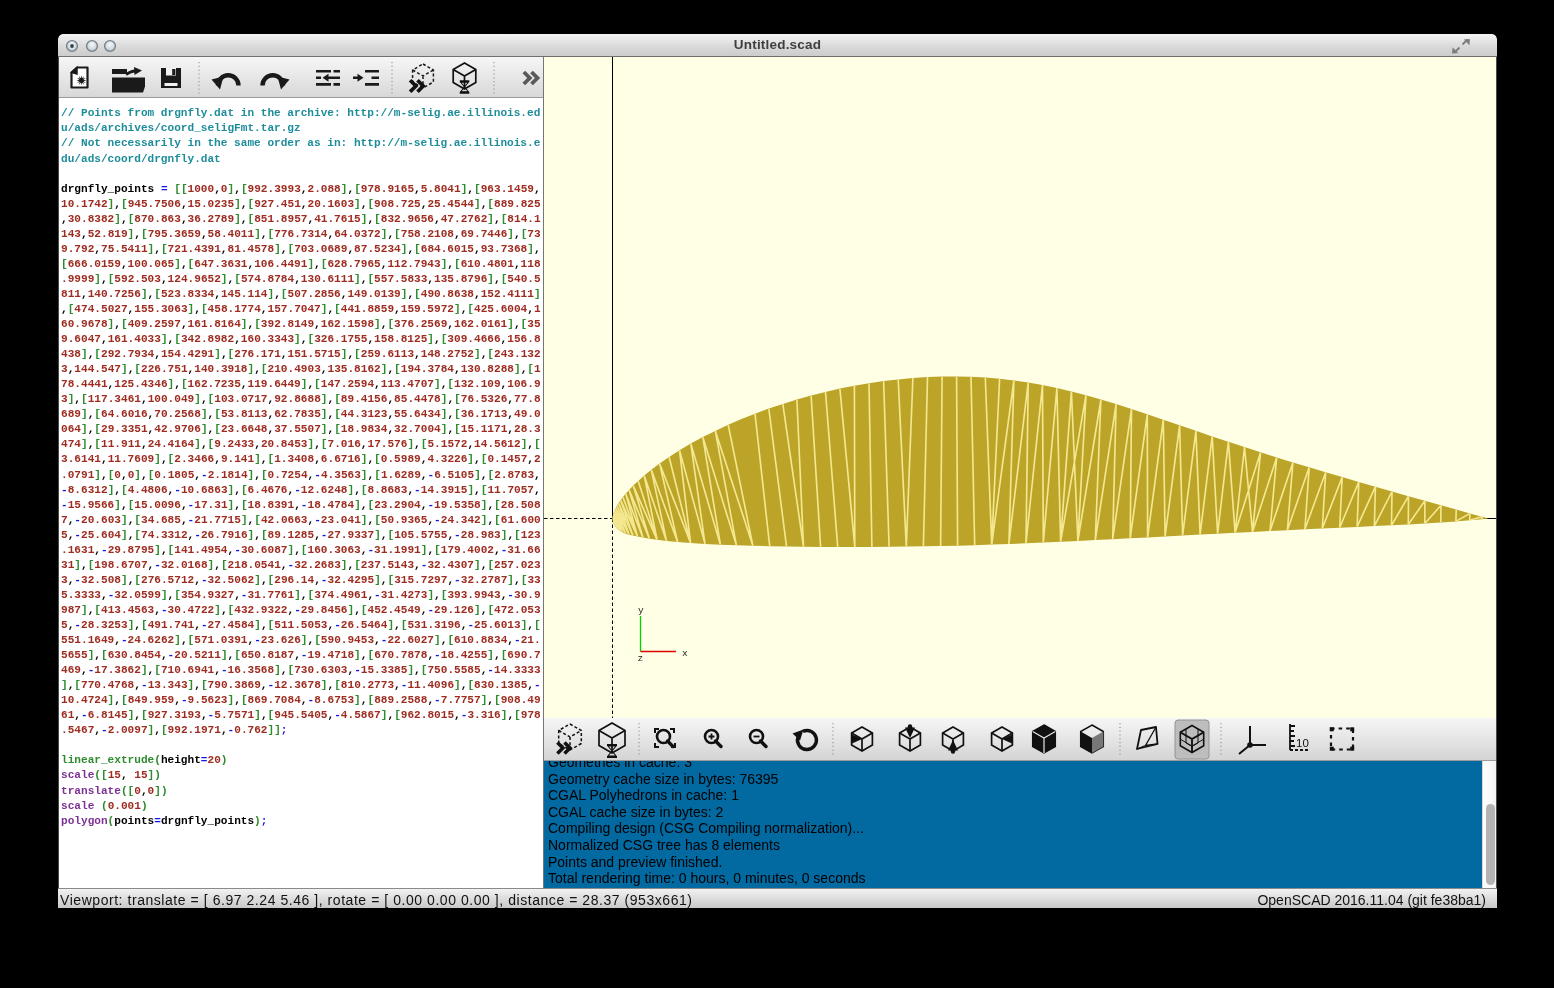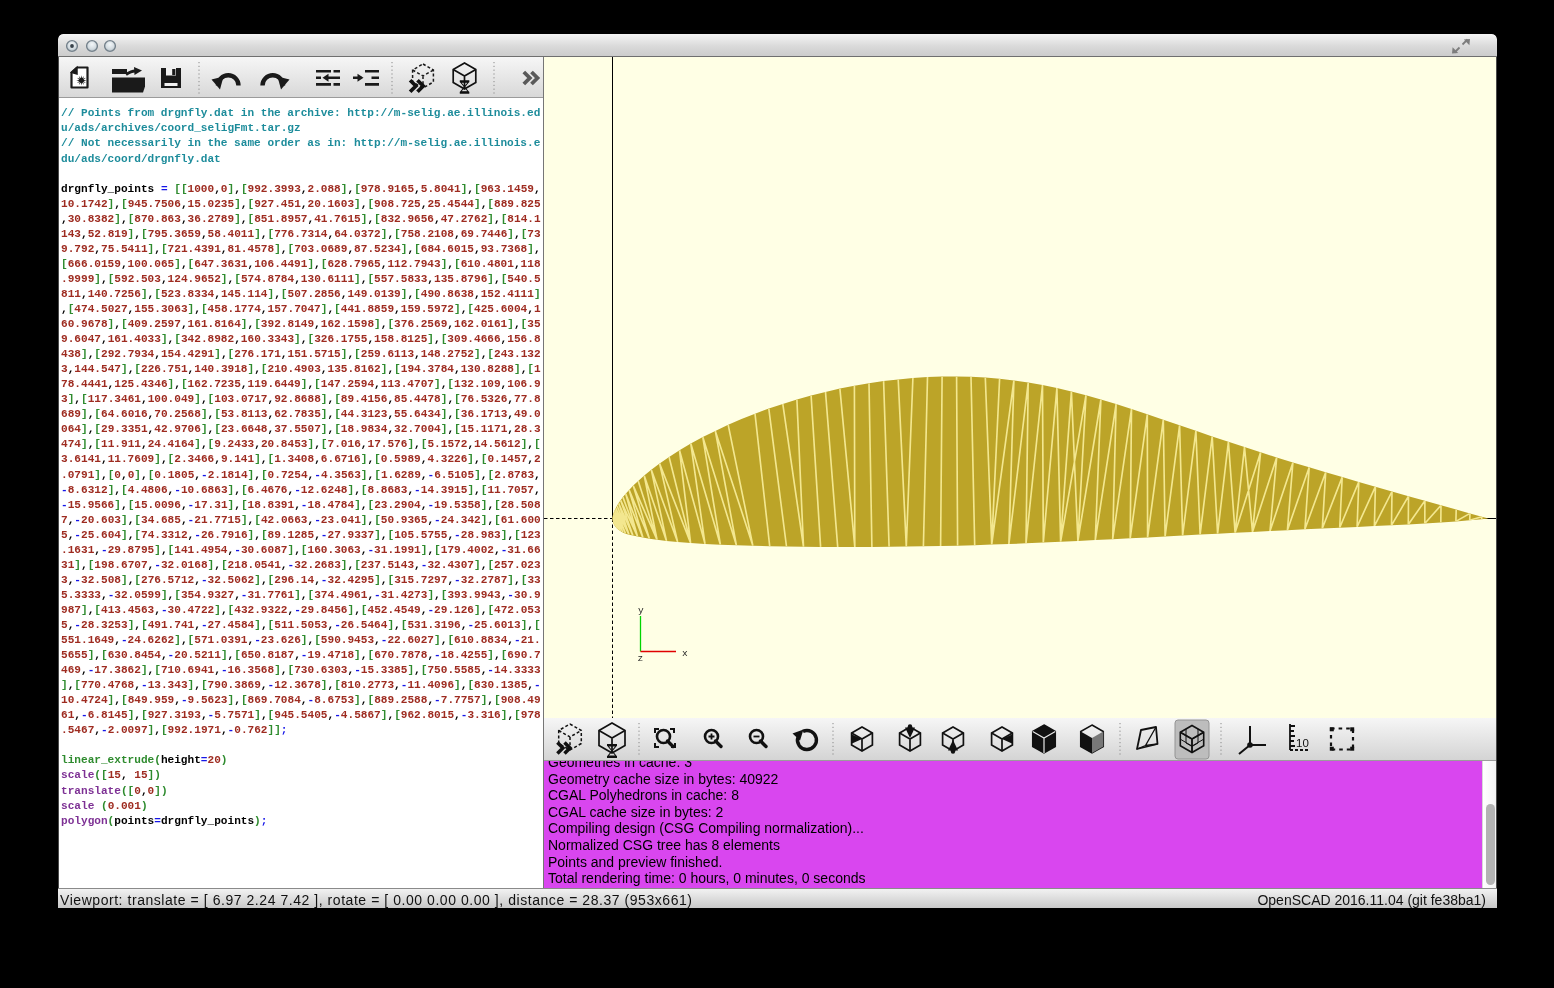--- a/index.html
+++ b/index.html
@@ -4,21 +4,21 @@
 #win{position:absolute;left:58px;top:34px;width:1439px;height:874px;font-family:"Liberation Sans",sans-serif;border-radius:5px 5px 0 0;overflow:hidden}
 #titlebar{position:absolute;left:0;top:0;width:1439px;height:23px;border-radius:5px 5px 0 0;
  background:linear-gradient(#f5f5f5,#dadada 55%,#cccccc);border-bottom:1px solid #6f6f6f;box-sizing:border-box}
 #title{position:absolute;left:0;top:3px;width:100%;text-align:center;font-size:13.5px;font-weight:bold;color:#3f3f3f;letter-spacing:0.2px}
 #lpane{position:absolute;left:0;top:23px;width:486px;height:831px;background:#fff;border-right:1px solid #767676;box-sizing:border-box;overflow:hidden}
 #etoolbar{position:absolute;left:0;top:0;width:485px;height:41px;background:linear-gradient(#f6f6f6,#d8d8d8);border-bottom:1px solid #9b9b9b;box-sizing:border-box}
 #code{position:absolute;left:3px;top:49.4px;width:480px;font-family:"Liberation Mono",monospace;font-size:11.1px;line-height:15.05px;white-space:pre;font-weight:bold}
 #rpane{position:absolute;left:486px;top:23px;width:953px;height:865px}
 #vp{position:absolute;left:0;top:0;width:953px;height:661px;background:#ffffe5}
 #vtoolbar{position:absolute;left:0;top:661px;width:953px;height:43px;background:linear-gradient(#f6f6f6,#d4d4d4);border-bottom:1px solid #9b9b9b;box-sizing:border-box}
-#console{position:absolute;left:0;top:704px;width:953px;height:127px;background:#d946ef;overflow:hidden}
+#console{position:absolute;left:0;top:704px;width:953px;height:127px;background:#0369a1;overflow:hidden}
 #ctext{position:absolute;left:4px;top:-7px;font-size:14px;line-height:16.6px;color:#000}
 #cscroll{position:absolute;right:0;top:0;width:15px;height:127px;background:linear-gradient(90deg,#ffffff,#f2f2f2);border-left:1px solid #d8d8d8;box-sizing:border-box}
 #cthumb{position:absolute;right:2.5px;top:43px;width:9px;height:81px;background:#b3b3b3;border-radius:5px}
 #statusbar{position:absolute;left:0;top:854px;width:1439px;height:20px;background:linear-gradient(#f2f2f2,#c8c8c8);border-top:1px solid #8a8a8a;box-sizing:border-box;font-size:14px;color:#111}
 .cl{height:15.05px}
 #eleft{position:absolute;left:0;top:23px;width:1px;height:851px;background:#4a4a4a}
 #eright{position:absolute;left:1438px;top:23px;width:1px;height:851px;background:#4a4a4a}
 </style></head>
 <body>
 <div id="win">
@@ -35,20 +35,21 @@
 <circle cx="34" cy="12" r="5.4" fill="url(#tl)" stroke="#75828c" stroke-width="1.4"></circle>
 <circle cx="52" cy="12" r="5.4" fill="url(#tl)" stroke="#75828c" stroke-width="1.4"></circle>
 <circle cx="14" cy="12" r="1.9" fill="#38424a"></circle>
 <g stroke="#7d7d7d" stroke-width="1.8" fill="#7d7d7d">
 <path d="M1404.5 10.5 L1409.5 5.5" fill="none"></path>
 <path d="M1412 5 l-6.2 0.6 l5.6 5.6 Z" stroke="none"></path>
 <path d="M1401.5 13.5 L1396.5 18.5" fill="none"></path>
 <path d="M1394 19.5 l6.2 -0.6 l-5.6 -5.6 Z" stroke="none"></path>
 </g>
 </svg>
+      <div id="title">Untitled.scad</div>
     </div>
 <div id="lpane">
 <div id="etoolbar">
         <svg width="485" height="41" style="position:absolute;left:0;top:0">
           <line x1="141" y1="5" x2="141" y2="39" stroke="#8a8a8a" stroke-width="1" stroke-dasharray="1.2 2.6"></line>
           <line x1="334" y1="5" x2="334" y2="39" stroke="#8a8a8a" stroke-width="1" stroke-dasharray="1.2 2.6"></line>
           <line x1="436" y1="5" x2="436" y2="39" stroke="#8a8a8a" stroke-width="1" stroke-dasharray="1.2 2.6"></line>
           <path d="M19 10.5 h10.5 v20 h-16 v-15 Z" fill="#fff" stroke="#1a1a1a" stroke-width="2.2" stroke-linejoin="round"></path>
           <path d="M19 10.5 l-5.5 5 l5.5 1.5 Z" fill="#1a1a1a" stroke="#1a1a1a" stroke-width="1.5"></path>
           <path d="M28.6 23.4 L25.5 24.0L27.9 26.0 L25.0 25.0L26.0 27.9 L24.0 25.5L23.4 28.6 L22.8 25.5L20.8 27.9 L21.8 25.0L18.9 26.0 L21.3 24.0L18.2 23.4 L21.3 22.8L18.9 20.8 L21.8 21.8L20.8 18.9 L22.8 21.3L23.4 18.2 L24.0 21.3L26.0 18.9 L25.0 21.8L27.9 20.8 L25.5 22.8 Z" fill="#1a1a1a"></path>
@@ -165,31 +166,31 @@
             <rect x="785.8" y="9.3" width="4" height="4"></rect>
             <rect x="806.2" y="9.3" width="4" height="4"></rect>
             <rect x="785.8" y="28.7" width="4" height="4"></rect>
             <rect x="806.2" y="28.7" width="4" height="4"></rect>
           </g>
         </svg>
       </div>
 <div id="console">
         <div id="ctext">
           <div>Geometries in cache: 3</div>
-          <div>Geometry cache size in bytes: 40922</div>
-          <div>CGAL Polyhedrons in cache: 8</div>
+          <div>Geometry cache size in bytes: 76395</div>
+          <div>CGAL Polyhedrons in cache: 1</div>
           <div>CGAL cache size in bytes: 2</div>
           <div>Compiling design (CSG Compiling normalization)...</div>
           <div>Normalized CSG tree has 8 elements</div>
           <div>Points and preview finished.</div>
           <div>Total rendering time: 0 hours, 0 minutes, 0 seconds</div>
         </div>
         <div id="cscroll">
           <div id="cthumb"></div>
         </div>
       </div>
 </div>
 <div id="eleft"></div>
     <div id="eright"></div>
 <div id="statusbar">
-<span style="position:absolute;left:2px;top:2.5px;letter-spacing:0.55px">Viewport: translate = [ 6.97 2.24 7.42 ], rotate = [ 0.00 0.00 0.00 ], distance = 28.37 (953x661)</span>
+<span style="position:absolute;left:2px;top:2.5px;letter-spacing:0.55px">Viewport: translate = [ 6.97 2.24 5.46 ], rotate = [ 0.00 0.00 0.00 ], distance = 28.37 (953x661)</span>
 <span style="position:absolute;right:11px;top:2.5px">OpenSCAD 2016.11.04 (git fe38ba1)</span>
 </div>
 </div>
 </body></html>

